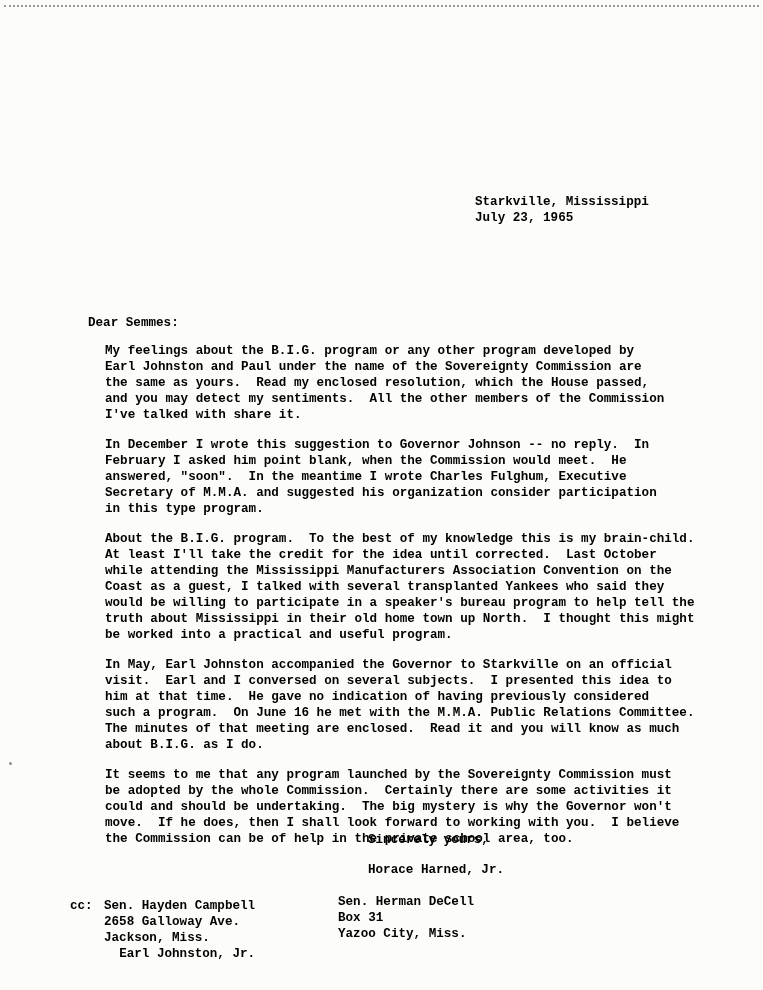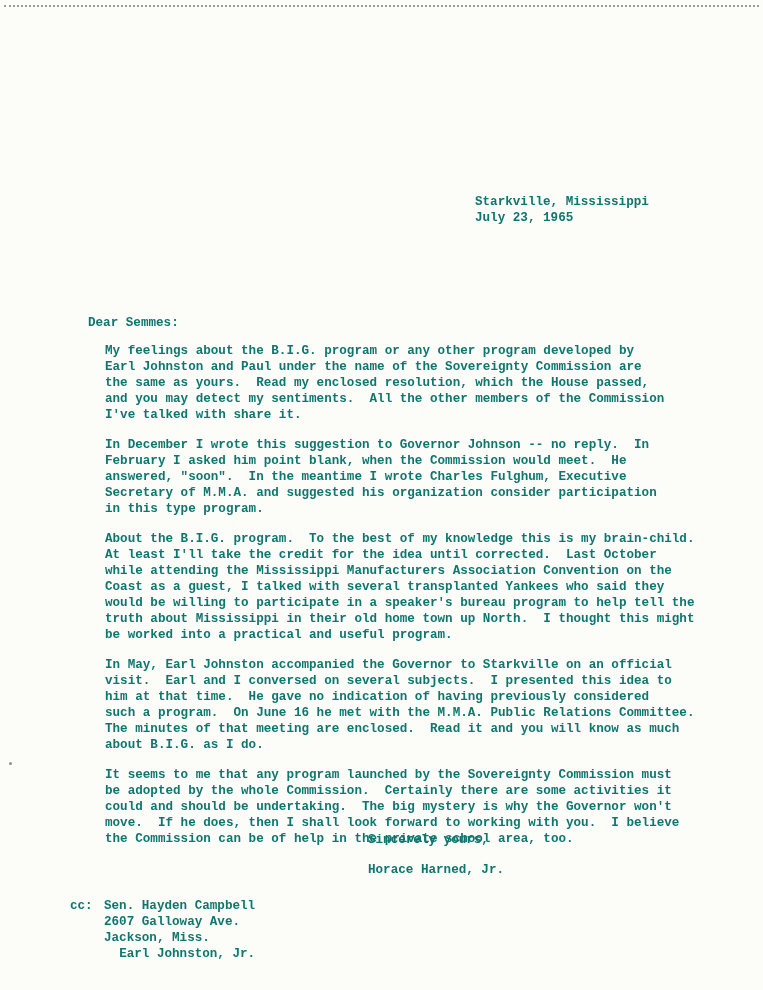--- a/index.html
+++ b/index.html
@@ -9,21 +9,21 @@
     position: relative;
     width: 763px;
     height: 990px;
     margin: 0 auto;
     background: #fcfcf9;
     overflow: hidden;
     font-family: "Liberation Mono", "DejaVu Sans Mono", monospace;
     font-size: 12.6px;
     line-height: 16px;
     font-weight: bold;
-    color: #0f766e;
+    color: #000000;
   }
 
   .perforation {
     position: absolute;
     top: 5px;
     left: 4px;
     right: 4px;
     height: 0;
     border-top: 2px dotted #9a9a98;
   }
@@ -133,20 +133,23 @@
   </div>
 
   <div class="closing-block">
     <div class="closing">Sincerely yours,</div>
     <div class="signature">Horace Harned, Jr.</div>
   </div>
 
   <div class="cc-block">
     <div class="cc-label">cc:</div>
     <div class="cc-col-1 pre">Sen. Hayden Campbell
-2607 Galloway Ave.
+2658 Galloway Ave.
 Jackson, Miss.
   Earl Johnston, Jr.</div>
+    <div class="cc-col-3 pre">Sen. Herman DeCell
+Box 31
+Yazoo City, Miss.</div>
   </div>
 
   <div class="speck"></div>
 
 </div>
 
 </body></html>

